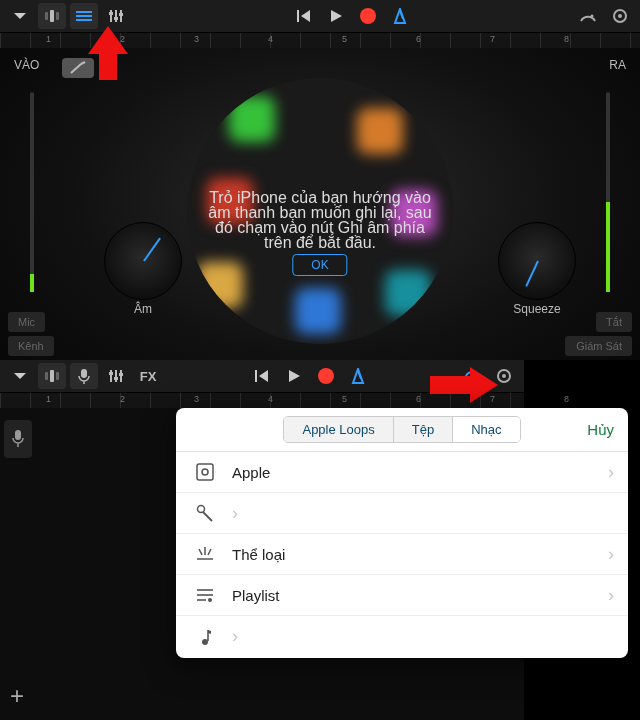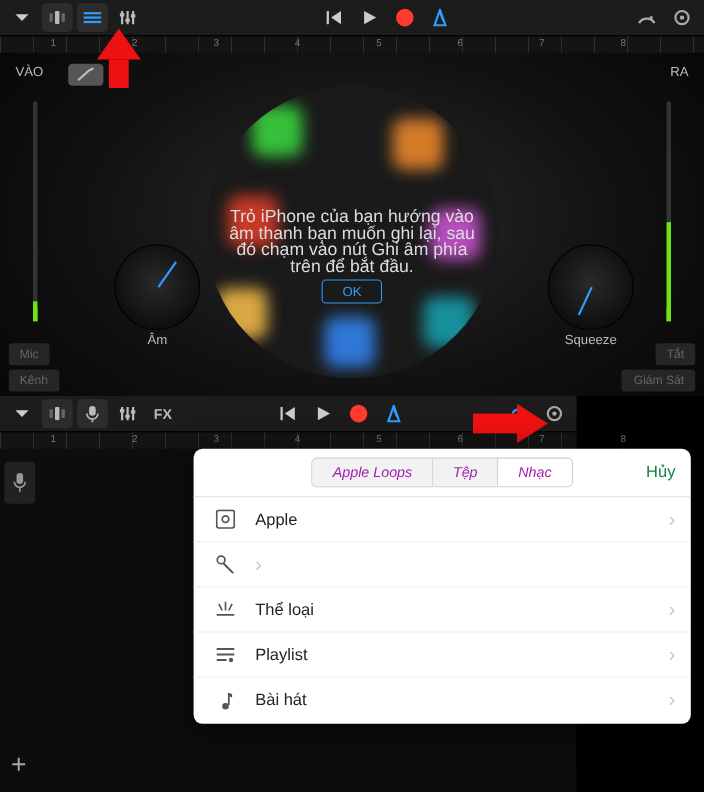--- a/index.html
+++ b/index.html
@@ -115,21 +115,21 @@
     border:9px solid transparent; border-bottom-color:#fff;
   }
   .pop-head{
     height:44px; display:flex; align-items:center; justify-content:center;
     position:relative; border-bottom:1px solid #e2e2e2;
   }
   .seg{
     display:flex; border:1px solid #ccc; border-radius:5px; overflow:hidden;
     font-size:13px;
   }
-  .seg span{ padding:5px 18px; color:#a21caf; border-right:1px solid #ccc;font-style:italic;}
+  .seg span{ padding:5px 18px; color:#0c4a6e; border-right:1px solid #ccc;}
   .seg span:last-child{border-right:none;}
   .seg .active{ background:#fff; font-weight:500;}
   .seg .inactive{ background:#f2f2f2;}
   .cancel{
     position:absolute; right:14px; color:#15803d; font-size:15px;
   }
   .row{
     height:41px; display:flex; align-items:center;
     padding:0 14px 0 18px; border-bottom:1px solid #eee;
   }
@@ -418,17 +418,16 @@
       <span class="chev">›</span>
     </div>
     <div class="row" style="border-bottom:none">
       <span class="ico">
         <svg width="14" height="18">
             <path d="M10 2v11" stroke="#555" stroke-width="1.6"></path>
             <circle cx="7" cy="14" r="3" fill="#555"></circle>
             <path d="M10 2l3 1v3l-3-1" fill="#555"></path>
           </svg>
       </span>
-      <span class="lab">Bài hát</span>
       <span class="chev">›</span>
     </div>
   </div>
 </div>
 
 </body></html>

